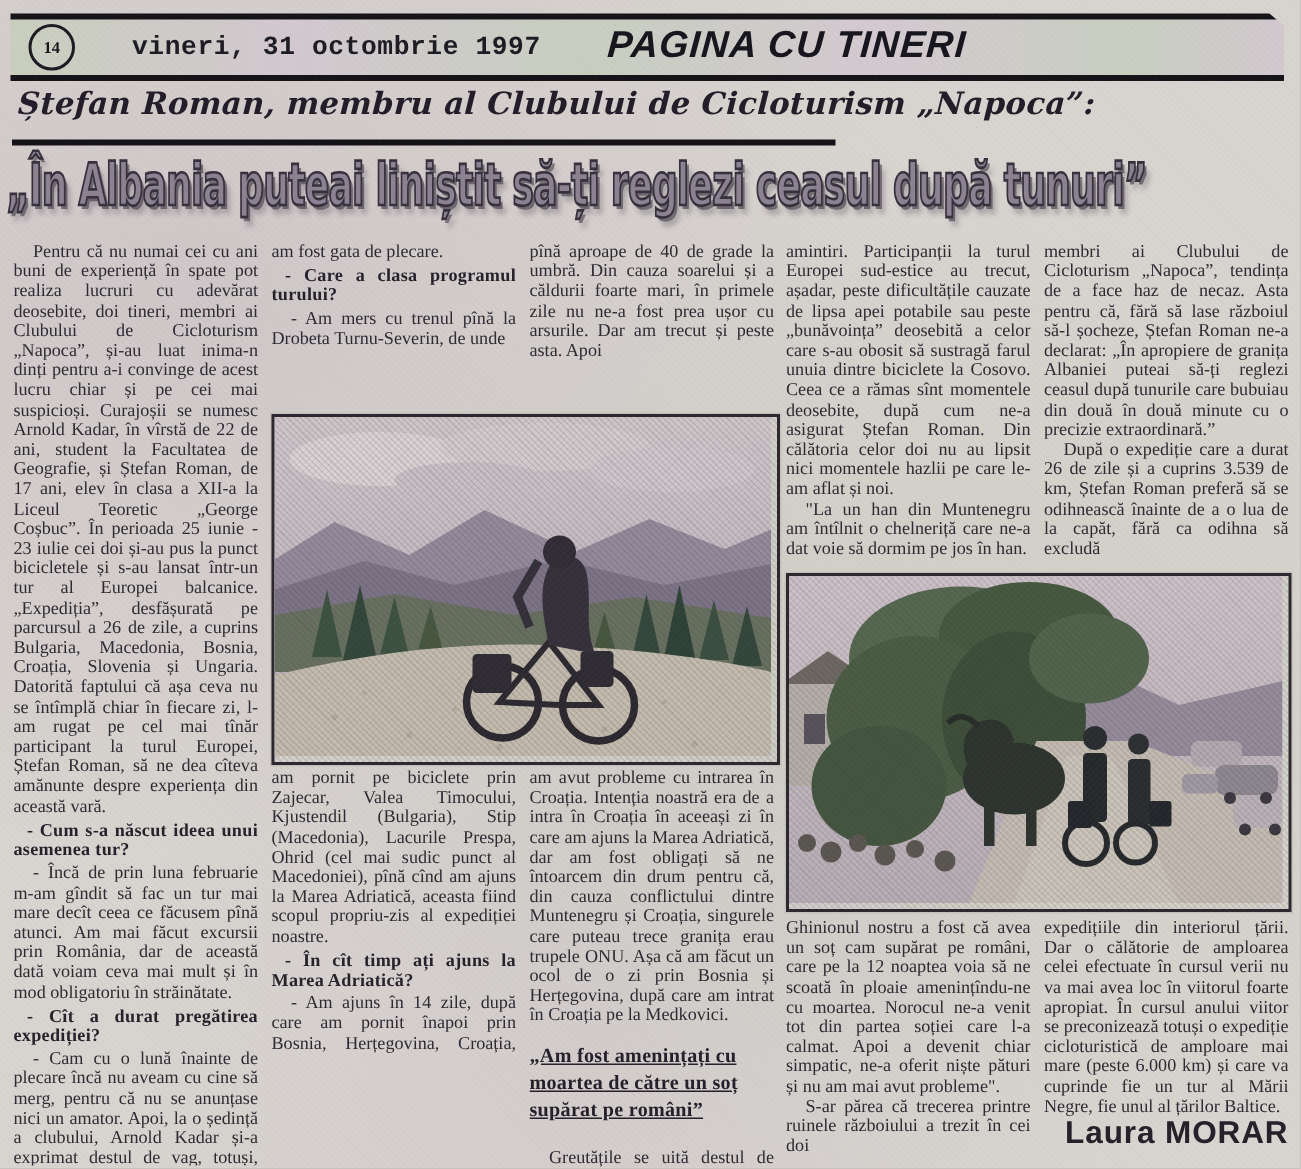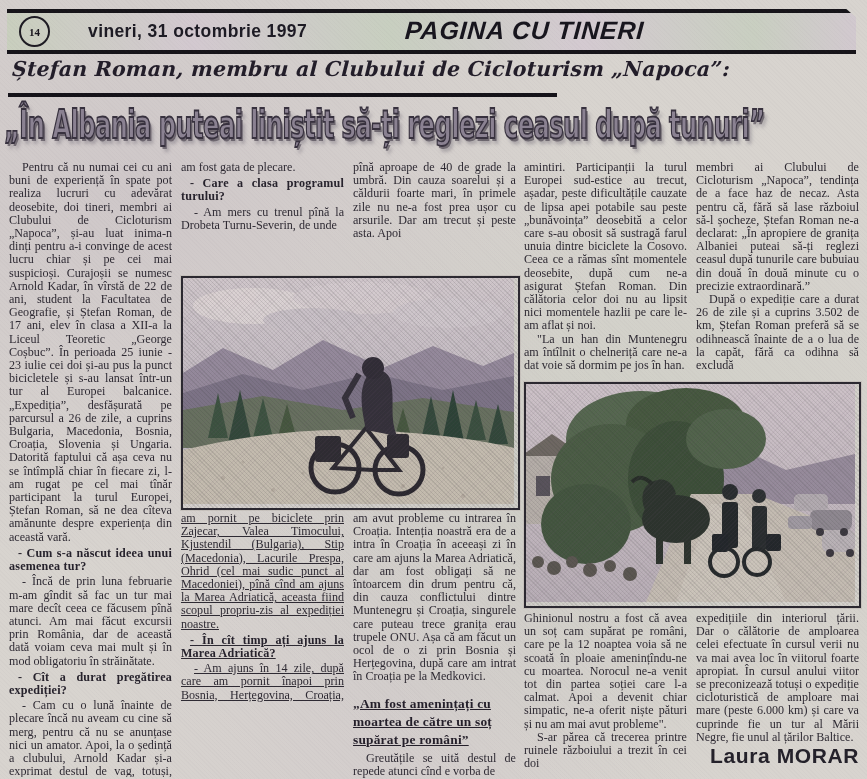--- a/index.html
+++ b/index.html
@@ -14,21 +14,21 @@
     background:repeating-linear-gradient(45deg, rgba(90,80,95,.05) 0 1px, transparent 1px 3px);}
   
   .topbar{position:absolute;left:7px;top:9px;width:849px;height:37px;
     border-top:4px solid #161419;border-bottom:4px solid #161419;
     background:linear-gradient(90deg,#c9cfbe 0%,#d3c9d0 22%,#c8cfc0 45%,#d4cad1 68%,#c9cfc1 88%,#d2c9cf 100%);
     display:flex;align-items:center;}
   .pagenum{margin-left:12px;width:27px;height:27px;border:2px solid #1d1b22;border-radius:50%;
     display:flex;align-items:center;justify-content:center;
     font-weight:bold;font-size:11px;font-family:"Liberation Serif",serif;color:#17151c;background:transparent;}
   .issuedate{margin-left:38px;font-weight:bold;font-size:17.5px;letter-spacing:.4px;color:#1d1b24;
-    font-family:Liberation Sans, sans-serif;}
+    font-family:Liberation Mono, monospace;}
   .masthead{position:absolute;left:398px;top:3px;font-family:"Liberation Sans",sans-serif;
     font-weight:bold;font-style:italic;font-size:25px;letter-spacing:.8px;color:#17151d;
     transform:skewX(-4deg);}
   .notch{position:absolute;right:-2px;top:-6px;width:0;height:0;
     border-top:12px solid #d8d4cf;border-left:14px solid transparent;}
   
   .kicker{position:absolute;left:12px;top:57px;font-family:"DejaVu Serif",serif;
     font-style:italic;font-weight:bold;font-size:20.5px;color:#221d29;letter-spacing:.2px;
     transform:skewX(-3deg);}
   .kicker-rule{position:absolute;left:8px;top:93px;width:549px;height:4px;background:#141218;}
@@ -37,24 +37,24 @@
     color:#8b8292;-webkit-text-stroke:1.2px #37313e;
     text-shadow:2px 2px 0 rgba(52,46,58,.55), 4px 4px 3px rgba(90,82,96,.35);
     transform:scale(.93,1.5);transform-origin:left top;}
   
   .colseg{position:absolute;width:163px;overflow:hidden;font-size:12.1px;line-height:13.2px;
     text-align:justify;color:#2e2a33;}
   .colseg p{margin:0;text-indent:13px;}
   .colseg p.ni{text-indent:0;}
   .colseg p.q{font-weight:bold;margin:3px 0 2px;letter-spacing:.2px;text-indent:9px;color:#26222c;}
   .colseg p.sub{font-weight:bold;text-indent:0;text-decoration:underline;font-size:13.4px;
-    line-height:18px;margin:11px 0 3px;letter-spacing:.2px;color:#241f2a;text-align:left;}
+    line-height:18px;margin:11px 0 16px;letter-spacing:.2px;color:#241f2a;text-align:left;}
   .c1{left:9px;top:161px;height:616px;}
   .c2a{left:181px;top:161px;height:113px;}
-  .c2b{left:181px;top:512px;height:191px;text-decoration:underline;}
+  .c2b{left:181px;top:512px;height:191px;}
   .c3a{left:353px;top:161px;height:113px;}
   .c3b{left:353px;top:512px;height:266px;}
   .c4a{left:524px;top:161px;height:218px;}
   .c4b{left:524px;top:612px;height:167px;}
   .c5a{left:696px;top:161px;height:218px;}
   .c5b{left:696px;top:612px;height:167px;}
   .byline{font-family:"Liberation Sans",sans-serif;font-weight:bold;font-size:21px;
     letter-spacing:.6px;text-align:right;margin-top:5px;color:#24212a;}
   
   .photo{position:absolute;border:2px solid #2b2830;box-shadow:0 0 0 1px #c6c1bc;overflow:hidden;}
@@ -115,21 +115,21 @@
     <p class="ni">amintiri. Participanții la turul Europei sud-estice au trecut, așadar, peste dificultățile cauzate de lipsa apei potabile sau peste „bunăvoința” deosebită a celor care s-au obosit să sustragă farul unuia dintre biciclete la Cosovo. Ceea ce a rămas sînt momentele deosebite, după cum ne-a asigurat Ștefan Roman. Din călătoria celor doi nu au lipsit nici momentele hazlii pe care le-am aflat și noi.</p>
     <p>"La un han din Muntenegru am întîlnit o chelneriță care ne-a dat voie să dormim pe jos în han.</p>
   </div>
   <div class="colseg c4b">
     <p class="ni">Ghinionul nostru a fost că avea un soț cam supărat pe români, care pe la 12 noaptea voia să ne scoată în ploaie amenințîndu-ne cu moartea. Norocul ne-a venit tot din partea soției care l-a calmat. Apoi a devenit chiar simpatic, ne-a oferit niște pături și nu am mai avut probleme".</p>
     <p>S-ar părea că trecerea printre ruinele războiului a trezit în cei doi</p>
   </div>
 
   <div class="colseg c5a">
     <p class="ni">membri ai Clubului de Cicloturism „Napoca”, tendința de a face haz de necaz. Asta pentru că, fără să lase războiul să-l șocheze, Ștefan Roman ne-a declarat: „În apropiere de granița Albaniei puteai să-ți reglezi ceasul după tunurile care bubuiau din două în două minute cu o precizie extraordinară.”</p>
-    <p>După o expediție care a durat 26 de zile și a cuprins 3.502 de km, Ștefan Roman preferă să se odihnească înainte de a o lua de la capăt, fără ca odihna să excludă</p>
+    <p>După o expediție care a durat 26 de zile și a cuprins 3.539 de km, Ștefan Roman preferă să se odihnească înainte de a o lua de la capăt, fără ca odihna să excludă</p>
   </div>
   <div class="colseg c5b">
     <p class="ni">expedițiile din interiorul țării. Dar o călătorie de amploarea celei efectuate în cursul verii nu va mai avea loc în viitorul foarte apropiat. În cursul anului viitor se preconizează totuși o expediție cicloturistică de amploare mai mare (peste 6.000 km) și care va cuprinde fie un tur al Mării Negre, fie unul al țărilor Baltice.</p>
     <div class="byline">Laura MORAR</div>
   </div>
 
   <div class="photo ph1">
     <svg width="331" height="226" viewBox="0 0 331 226">
       <defs>
         <linearGradient id="sky1" x1="0" y1="0" x2="0" y2="1">

